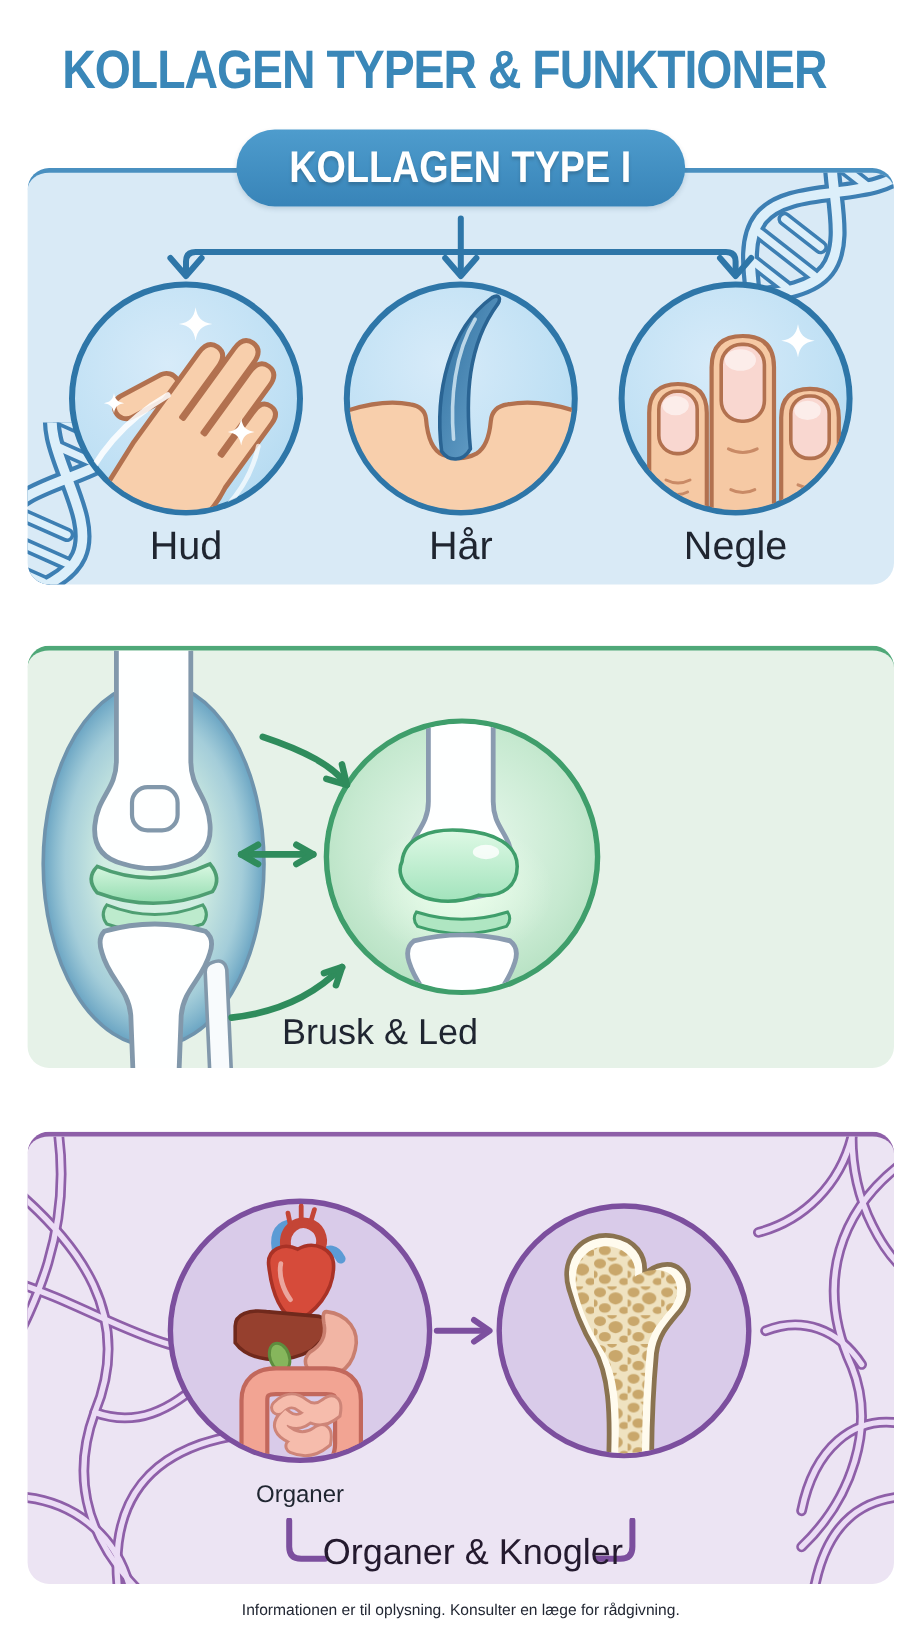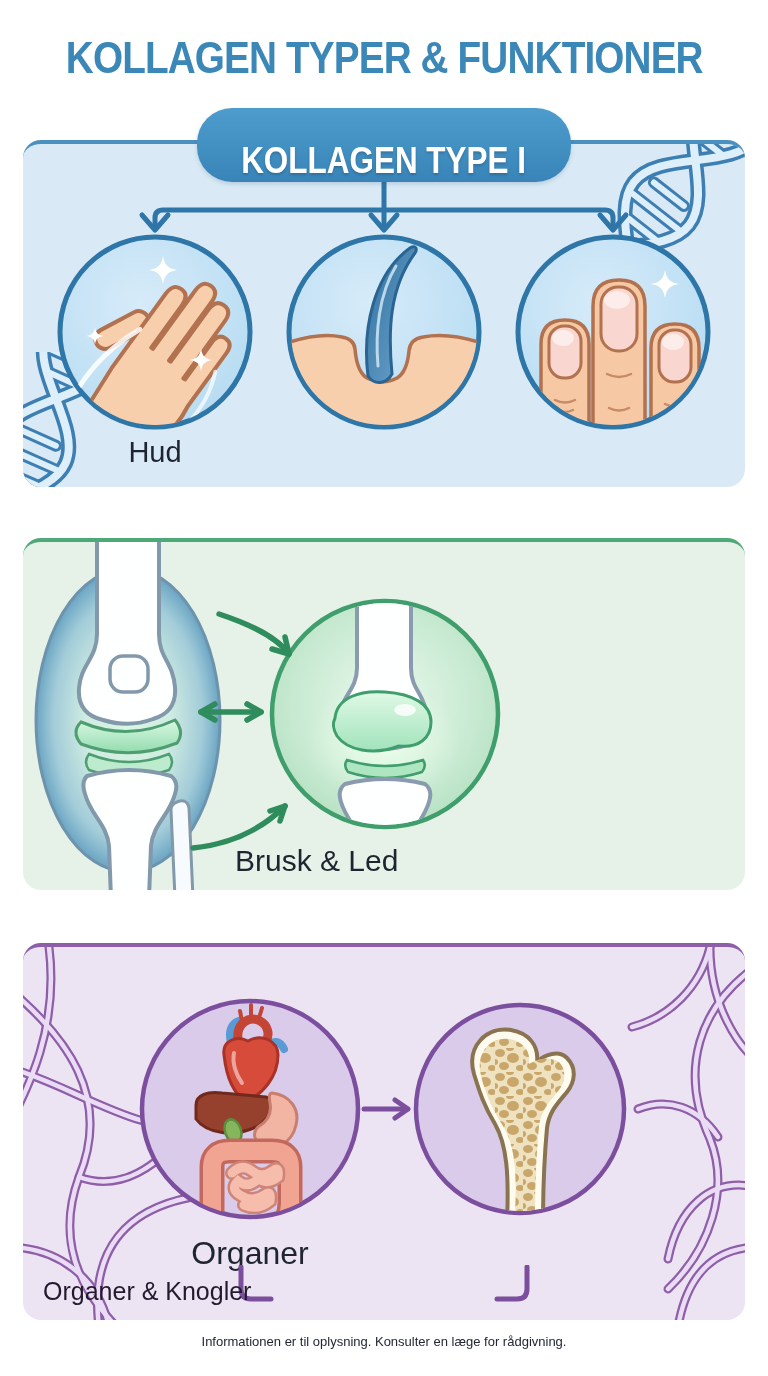--- a/index.html
+++ b/index.html
@@ -1,42 +1,42 @@
 <!DOCTYPE html>
 <html><head>
 <meta charset="utf-8">
 <style>
   * { margin:0; padding:0; box-sizing:border-box; }
   body { width:768px; height:1376px; background:#ffffff; font-family:"Liberation Sans", sans-serif; position:relative; overflow:hidden; }
   .poster { position:absolute; inset:0; }
 
-  .title { position:absolute; top:32px; left:0; width:768px; text-align:center;
+  .title { position:absolute; top:32px; left:0; width:768px; text-align:left;
            font-size:45px; font-weight:bold; color:#3A87B8; letter-spacing:-1px; }
   .title span { display:inline-block; transform:scaleX(.86); white-space:nowrap; }
 
   .panel { position:absolute; left:23px; width:722px; border-radius:18px; overflow:hidden; }
   .p1 { top:140px; height:347px; background:#D9EAF6; border-top:4px solid #4A90C0; }
   .p2 { top:538px; height:352px; background:#E6F2E8; border-top:4px solid #4FA878; }
   .p3 { top:943px; height:377px; background:#ECE4F3; border-top:4px solid #8E5FA8; }
 
-  .banner { position:absolute; left:197px; width:374px; height:74px; border-radius:35px;
-            display:flex; align-items:flex-end; justify-content:center; color:#fff;
+  .banner { position:absolute; left:197px; width:374px; height:64px; border-radius:35px;
+            display:flex; align-items:center; justify-content:center; color:#fff;
             font-size:37px; font-weight:bold; box-shadow:0 2px 4px rgba(40,70,100,.18); }
   .banner span { display:inline-block; transform:scaleX(.85); white-space:nowrap;
                  text-shadow:0 2px 3px rgba(0,0,0,.18); }
   .b1 { top:108px; background:linear-gradient(180deg,#4E9CCD,#3884B8); }
   .b2 { top:506px; background:linear-gradient(180deg,#52B07E,#3C9A66); }
   .b3 { top:910px; background:linear-gradient(180deg,#9662B0,#7E4D9B); }
 
   .abs { position:absolute; }
-  .clabel { position:absolute; width:200px; text-align:center; font-size:29px; color:#1F2530; }
+  .clabel { position:absolute; width:200px; text-align:center; font-size:33px; color:#1F2530; }
   .p1 .clabel { top:292px; }
   .lbl2 { position:absolute; left:212px; width:300px; top:302px; font-size:30px; color:#1F2530; }
-  .p3 .clabel { top:288px; width:240px; font-size:32px; }
-  .combined { position:absolute; left:0; width:722px; top:330px; font-size:25px; color:#241a2e;padding-left:20px; }
+  .p3 .clabel { top:288px; width:240px; font-size:20px; }
+  .combined { position:absolute; left:0; width:722px; top:330px; text-align:center; font-size:30px; color:#241a2e;padding-left:20px; }
   .footer { position:absolute; top:1334px; left:0; width:768px; text-align:center; font-size:13px; color:#222733; }
 </style>
 </head>
 <body>
 
 <div class="poster">
 
   <h1 class="title"><span>KOLLAGEN TYPER &amp; FUNKTIONER</span></h1>
 
   <section class="panel p1">
@@ -152,20 +152,22 @@
         <g fill="none" stroke="#C98A66" stroke-width="2.5" stroke-linecap="round">
           <path d="M42,168 Q52,173 62,168 M44,178 Q52,182 60,178"></path>
           <path d="M152,172 Q162,177 172,172"></path>
           <path d="M94,142 Q106,148 118,142 M96,176 Q106,181 116,176"></path>
         </g>
         <path transform="translate(152,52)" d="M0,-14 C1.5,-5 5,-1.5 14,0 C5,1.5 1.5,5 0,14 C-1.5,5 -5,1.5 -14,0 C-5,-1.5 -1.5,-5 0,-14 Z" fill="#fff"></path>
       </g>
     </svg>
 
     <div class="clabel" style="left:32px">Hud</div>
+    <div class="clabel" style="left:261px">Hår</div>
+    <div class="clabel" style="left:490px">Negle</div>
   </section>
 
   <section class="panel p2">
 
     <svg class="abs" style="left:2px; top:0;" width="210" height="352" viewBox="0 0 210 352">
       <defs>
         <radialGradient id="gCap" cx="50%" cy="50%" r="50%">
           <stop offset="0%" stop-color="rgba(220,248,228,.95)"></stop>
           <stop offset="45%" stop-color="rgba(190,232,220,.55)"></stop>
           <stop offset="80%" stop-color="rgba(110,175,205,.55)"></stop>

